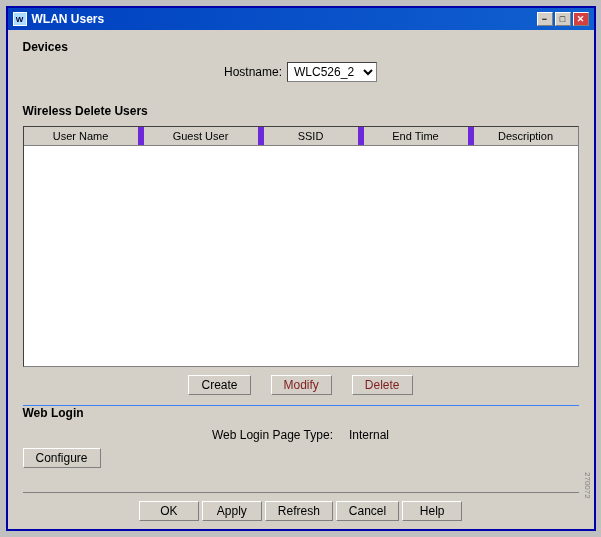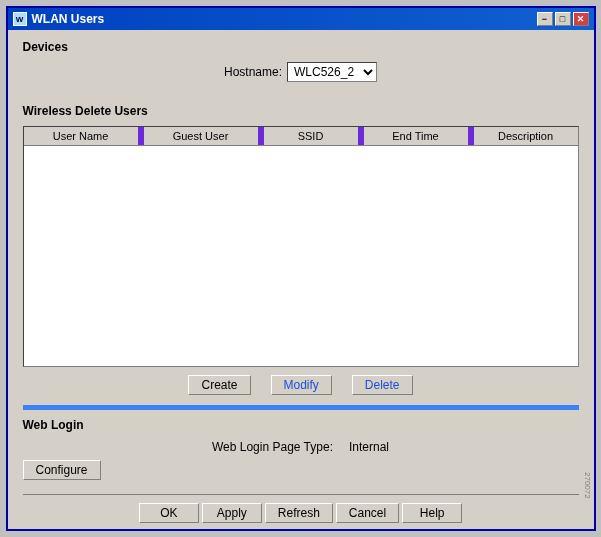--- a/index.html
+++ b/index.html
@@ -174,28 +174,28 @@
       border: 1px solid #808080;
       border-top-color: #ffffff;
       border-left-color: #ffffff;
       cursor: pointer;
       font-size: 12px;
       min-width: 60px;
       text-align: center;
     }
 
     .btn:disabled, .btn.disabled {
-      color: #1d4ed8;
+      color: #7f1d1d;
       cursor: default;
     }
 
     .web-login-section {
-      border-top: 5px solid #3b82f6;
-      padding-top: 8px;
-      margin-bottom: 14px;
+      border-top: 1px solid #3b82f6;
+      padding-top: 0;
+      margin-bottom: 24px;
     }
 
     .web-login-type-row {
       display: flex;
       align-items: flex-start;
       justify-content: center;
       gap: 16px;
       margin-bottom: 6px;
     }
 

